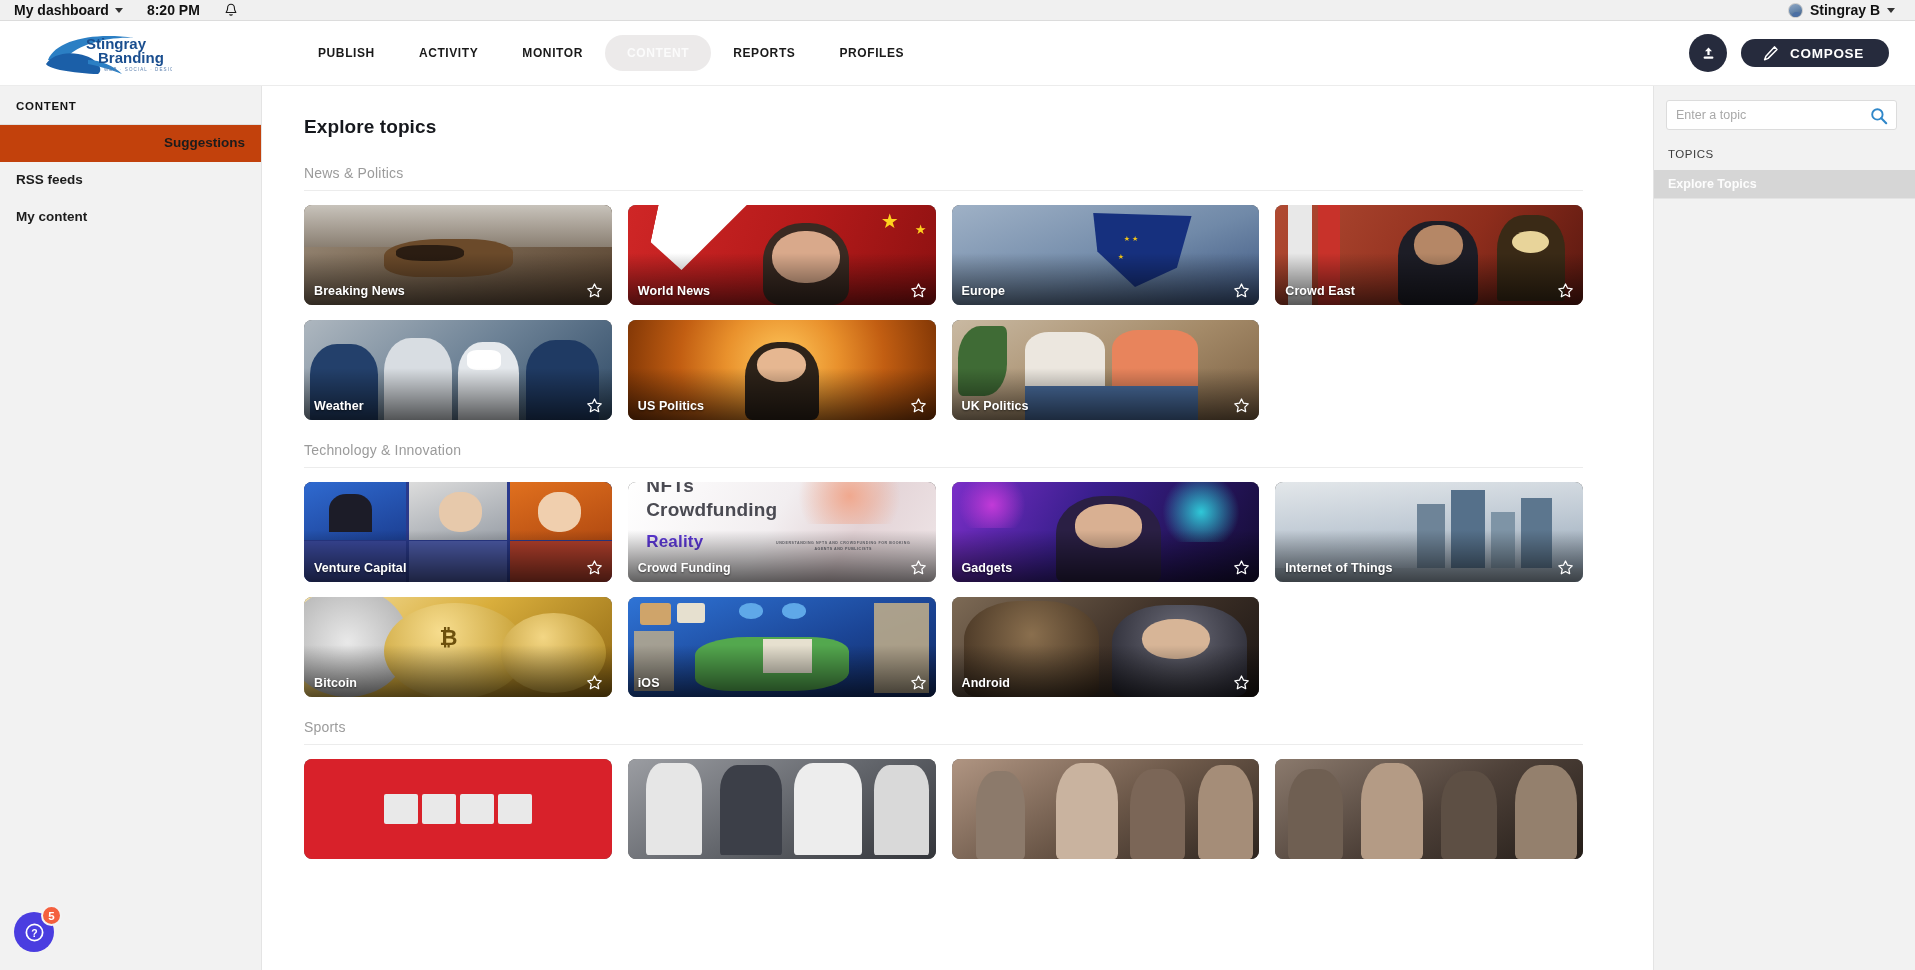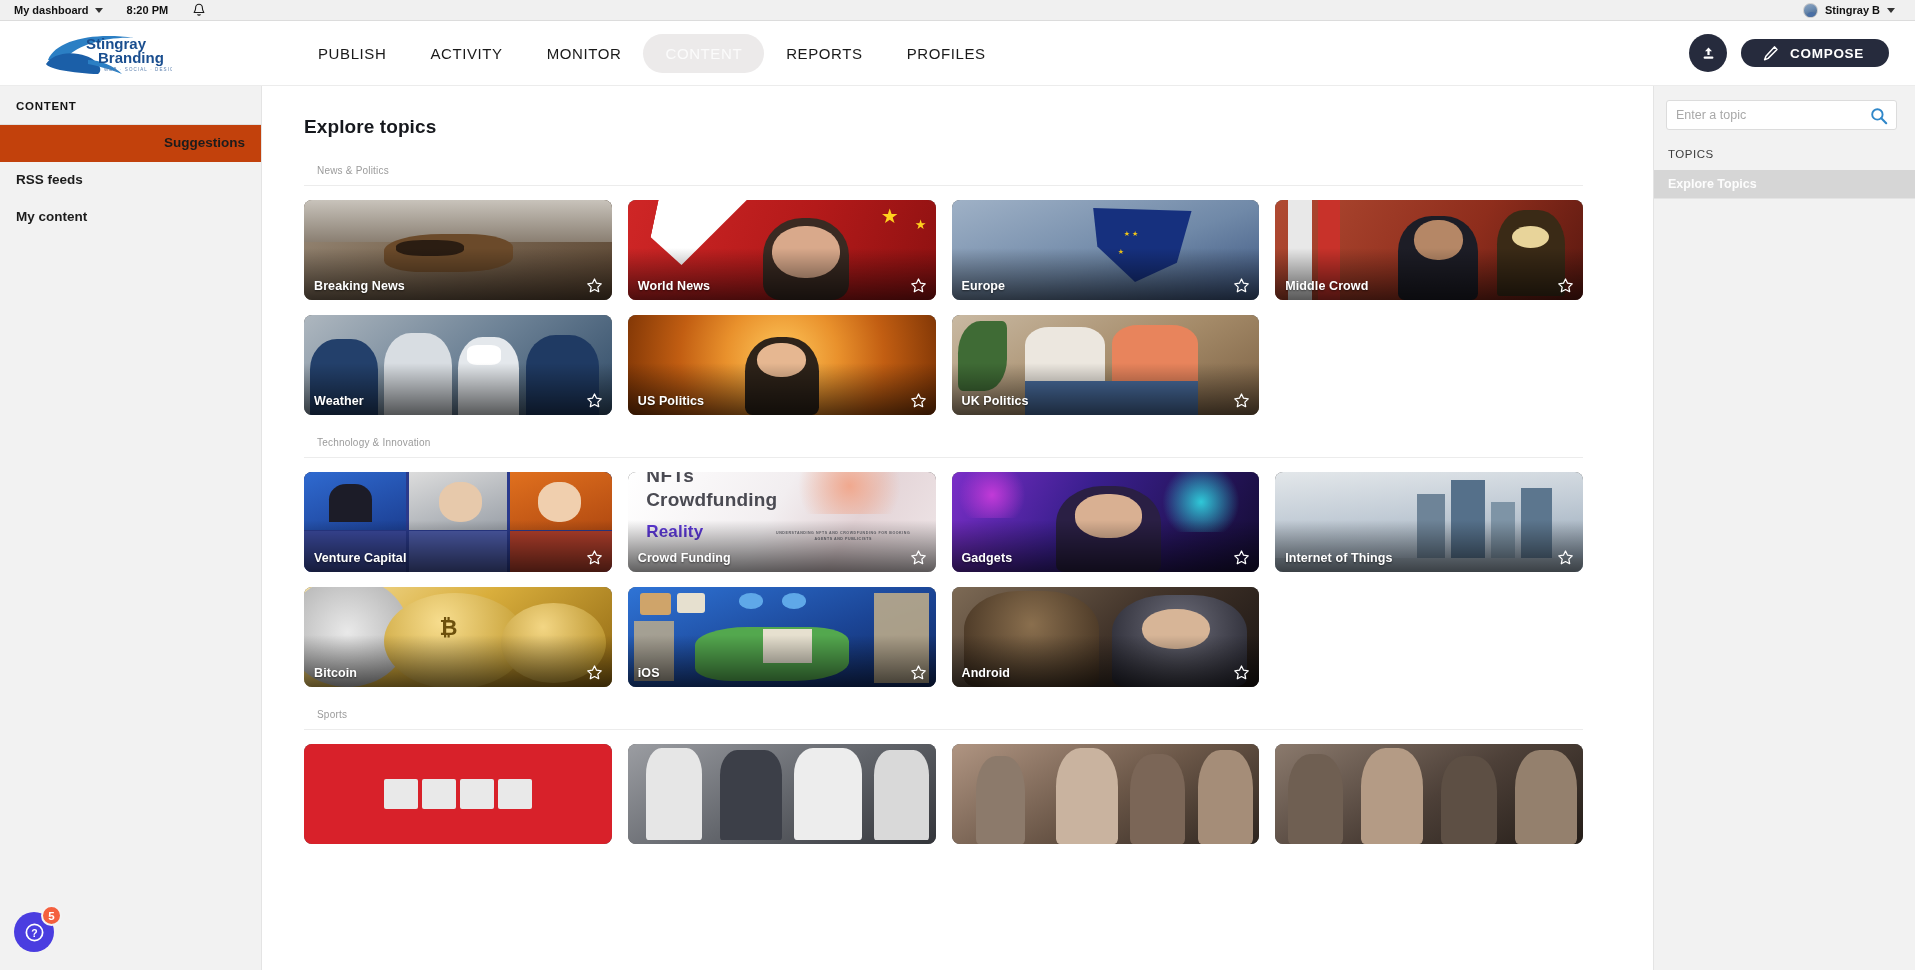--- a/index.html
+++ b/index.html
@@ -9,21 +9,21 @@
     background: #ffffff; overflow: hidden;
   }
 
   
   .statusbar {
     height: 21px; width: 100%;
     background: #f0f0f0;
     border-bottom: 1px solid #dcdcdc;
     display: flex; align-items: center;
     padding: 0 14px;
-    font-size: 11px; font-weight: bold; color: #111;
+    font-size: 14px; font-weight: bold; color: #111;
     position: relative; z-index: 50;
   }
   .sb-item { display: flex; align-items: center; gap: 6px; margin-right: 24px; white-space: nowrap; }
   .caret-dn {
     width: 0; height: 0;
     border-left: 4px solid transparent;
     border-right: 4px solid transparent;
     border-top: 5px solid #333;
     display: inline-block;
   }
@@ -45,21 +45,21 @@
     display: flex; align-items: center;
     border-bottom: 1px solid #ececec;
     position: relative; z-index: 40;
   }
   .logo-wrap { width: 224px; display: flex; align-items: center; padding-left: 42px; }
   .logo { position: relative; width: 130px; height: 46px; }
   .logo svg { display:block; }
 
   .mainnav { display: flex; align-items: center; gap: 0px; margin-left: 72px; }
   .navitem {
-    font-size: 15px; font-weight: normal; letter-spacing: .6px;
+    font-size: 12px; font-weight: bold; letter-spacing: .6px;
     color: #1a1a1a; padding: 11px 22px; border-radius: 22px;
     cursor: pointer; white-space: nowrap;
   }
   .navitem.active { background: #eceaea; color: #fbfbfb; }
 
   .header-right { margin-left: auto; display: flex; align-items: center; gap: 14px; padding-right: 26px; }
   .circle-btn {
     width: 38px; height: 38px; border-radius: 50%;
     background: #262b3d; display: flex; align-items: center; justify-content: center;
     cursor: pointer; border: none;
@@ -93,21 +93,21 @@
 
   
   .content {
     flex: 1 1 auto; background: #ffffff; overflow: hidden;
     padding: 0 0 0 0; position: relative;
   }
   .content-inner { padding: 30px 70px 0 42px; }
   .page-title { font-size: 19px; font-weight: bold; color: #16181d; margin-bottom: 27px; letter-spacing:.1px; }
 
   .section-label {
-    font-size: 10px; color: #9b9b9b; padding-bottom: 9px; letter-spacing:.2px;margin-left:13px;
+    font-size: 14px; color: #9b9b9b; padding-bottom: 9px; letter-spacing:.2px;
   }
   .section-rule { border-bottom: 1px solid #ececec; margin-bottom: 14px; }
 
   .grid {
     display: grid; grid-template-columns: repeat(4, 1fr);
     gap: 15px 16px; margin-bottom: 22px;
   }
   .card {
     position: relative; height: 100px; border-radius: 8px; overflow: hidden;
     cursor: pointer; background: #555;
@@ -296,21 +296,21 @@
         <div class="card">
           <div class="art" style="background:linear-gradient(120deg,#b04a32 0%,#8e2d1c 60%,#5a1810 100%)">
             <div style="position:absolute;left:4%;top:0;width:8%;height:100%;background:#e8e8e8"></div>
             <div style="position:absolute;left:14%;top:0;width:7%;height:100%;background:#c8322a"></div>
             <div style="position:absolute;left:40%;top:16%;width:26%;height:84%;background:#1d1d26;border-radius:42% 42% 8% 8%;"></div>
             <div style="position:absolute;left:45%;top:20%;width:16%;height:40%;background:#b58766;border-radius:48%;"></div>
             <div style="position:absolute;right:6%;top:10%;width:22%;height:86%;background:#3a2a16;border-radius:40% 40% 4% 4%;"></div>
             <div style="position:absolute;right:11%;top:26%;width:12%;height:22%;background:#e8d49a;border-radius:50%;"></div>
           </div>
           <div class="shade"></div>
-          <div class="label">Middle Crowd</div>
+          <div class="label">Crowd East</div>
           <svg class="star" viewBox="0 0 24 24">
             <path d="M12 2.8l2.9 6 6.6.9-4.8 4.6 1.2 6.5L12 17.7 6.1 20.8l1.2-6.5L2.5 9.7l6.6-.9z" fill="none" stroke="#fff" stroke-width="1.8" stroke-linejoin="round"></path>
           </svg>
         </div>
 
         <div class="card">
           <div class="art" style="background:linear-gradient(140deg,#aeb7bf 0%,#6d8296 50%,#2f4a66 100%)">
             <div style="position:absolute;left:2%;top:24%;width:22%;height:76%;background:#23406b;border-radius:40% 40% 0 0"></div>
             <div style="position:absolute;left:26%;top:18%;width:22%;height:82%;background:#d8dde2;border-radius:40% 40% 0 0"></div>
             <div style="position:absolute;left:50%;top:22%;width:20%;height:78%;background:#e4e8ec;border-radius:40% 40% 0 0"></div>

